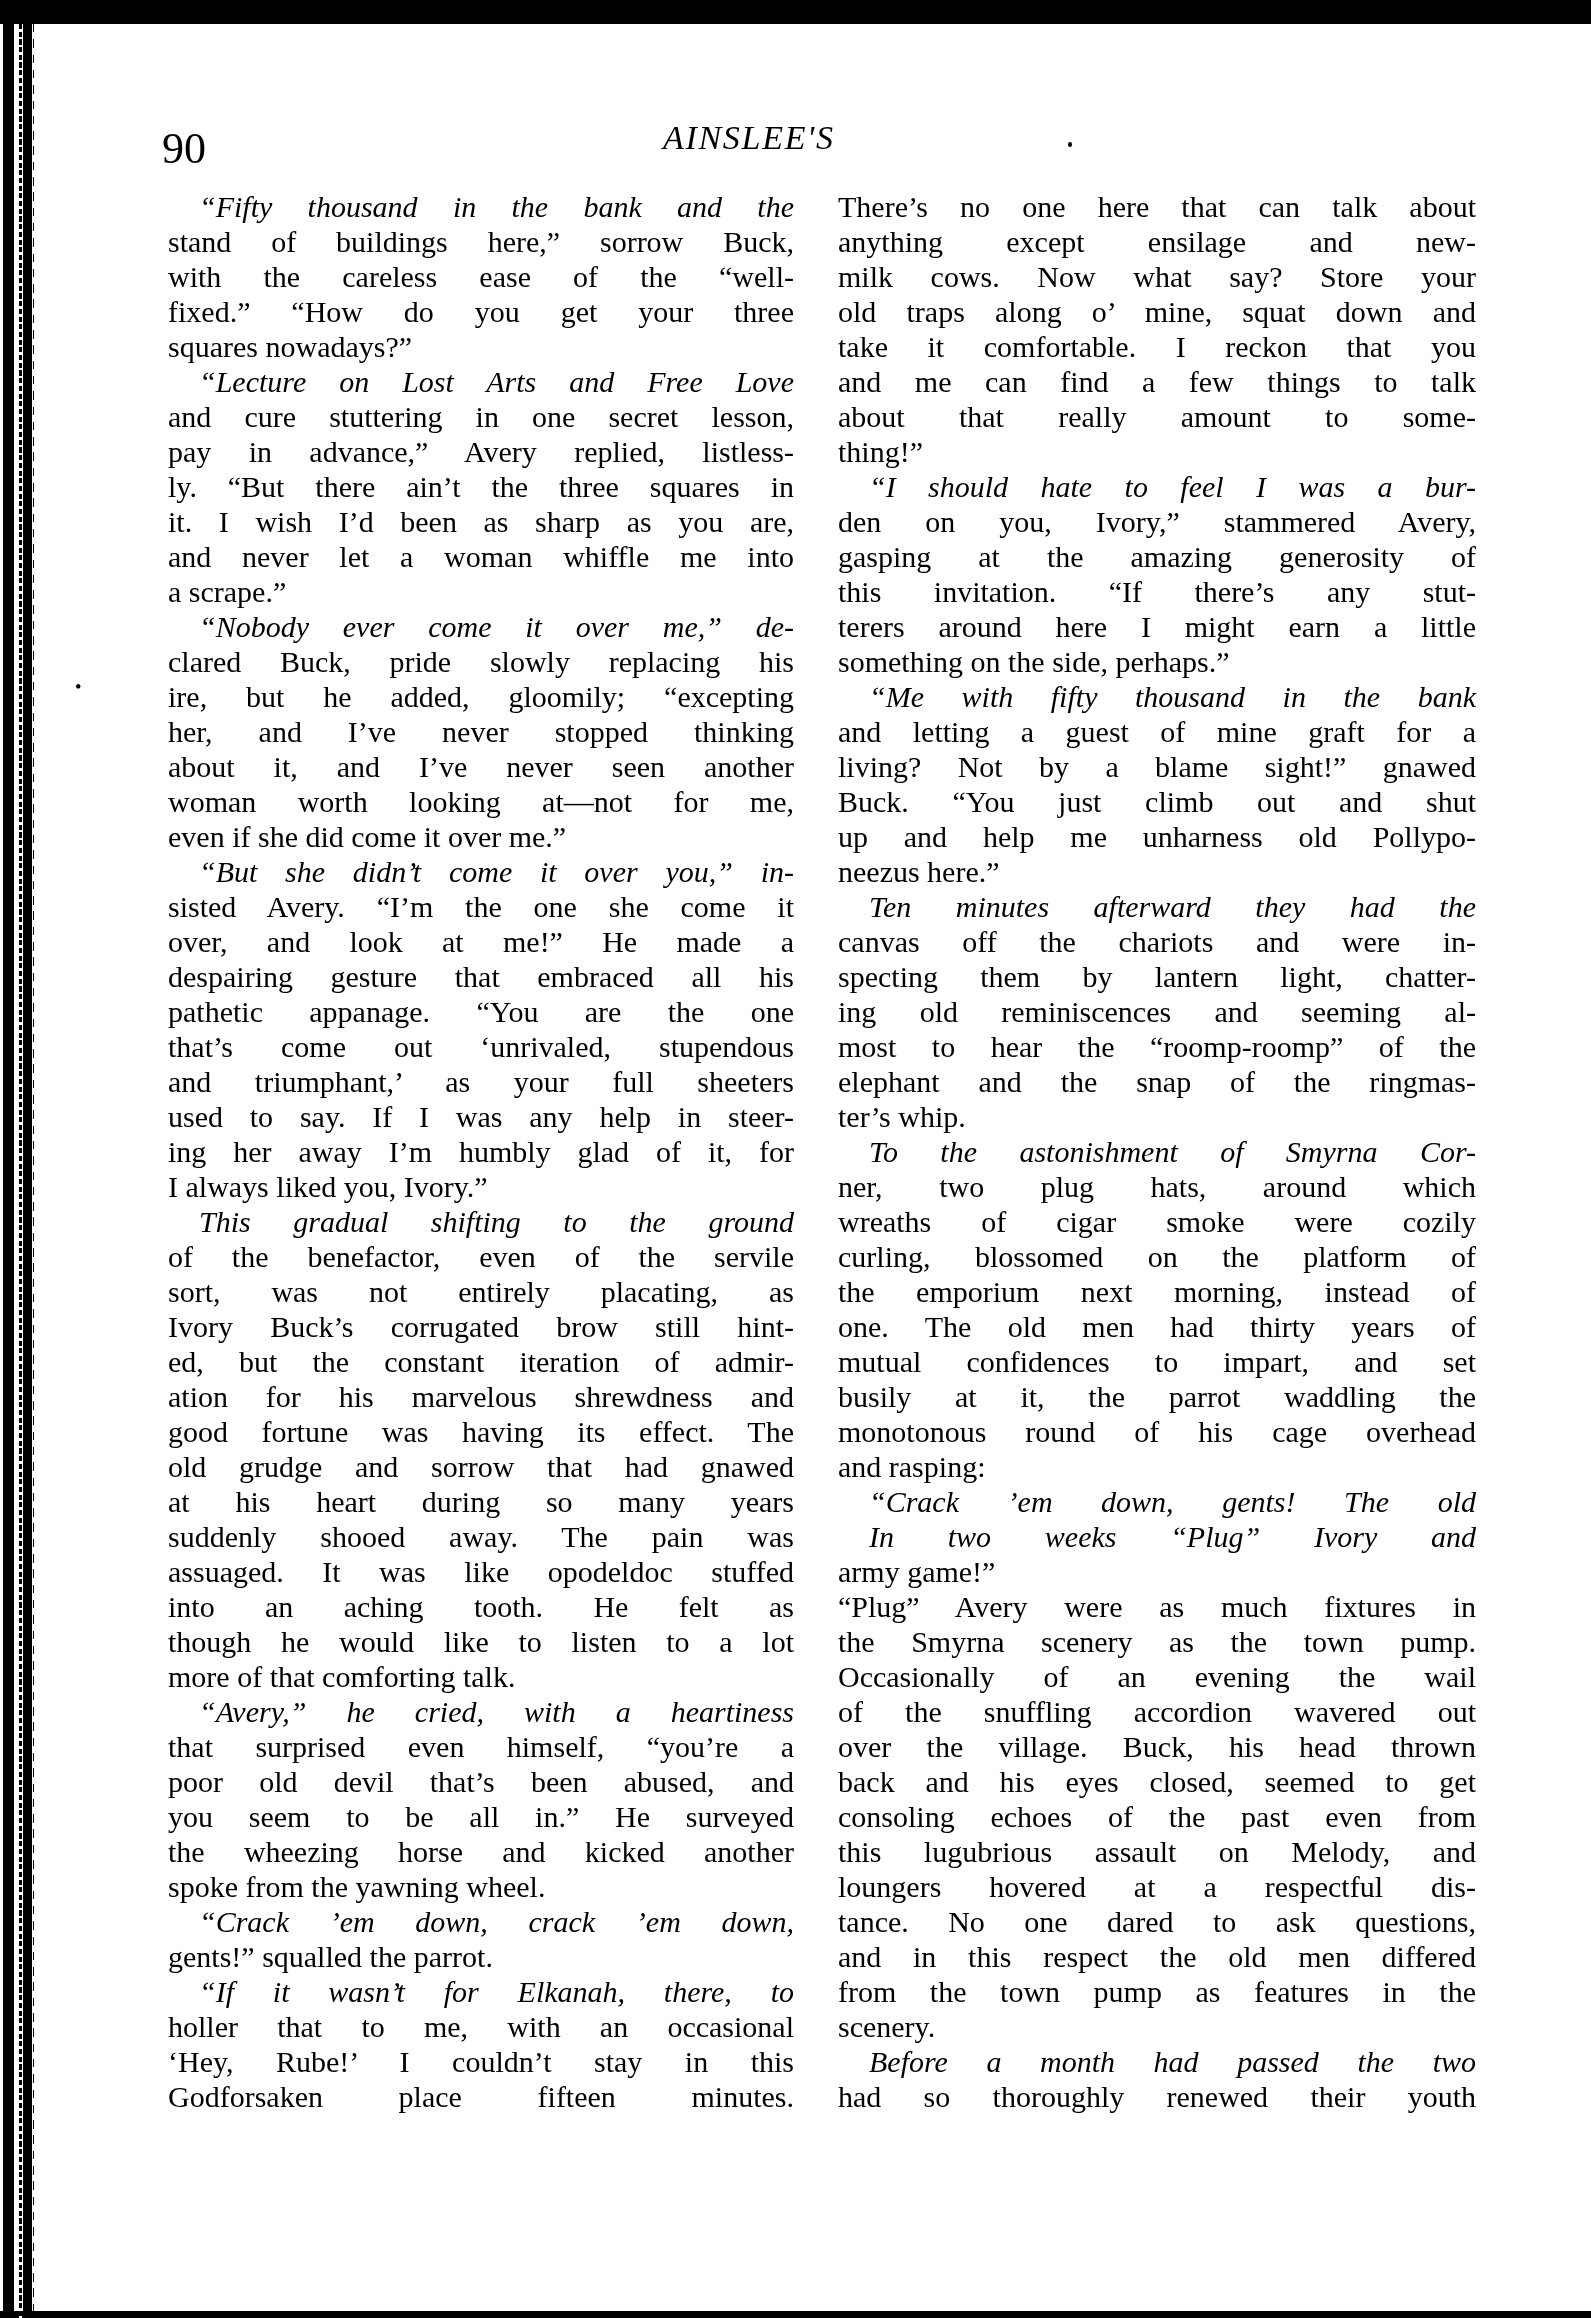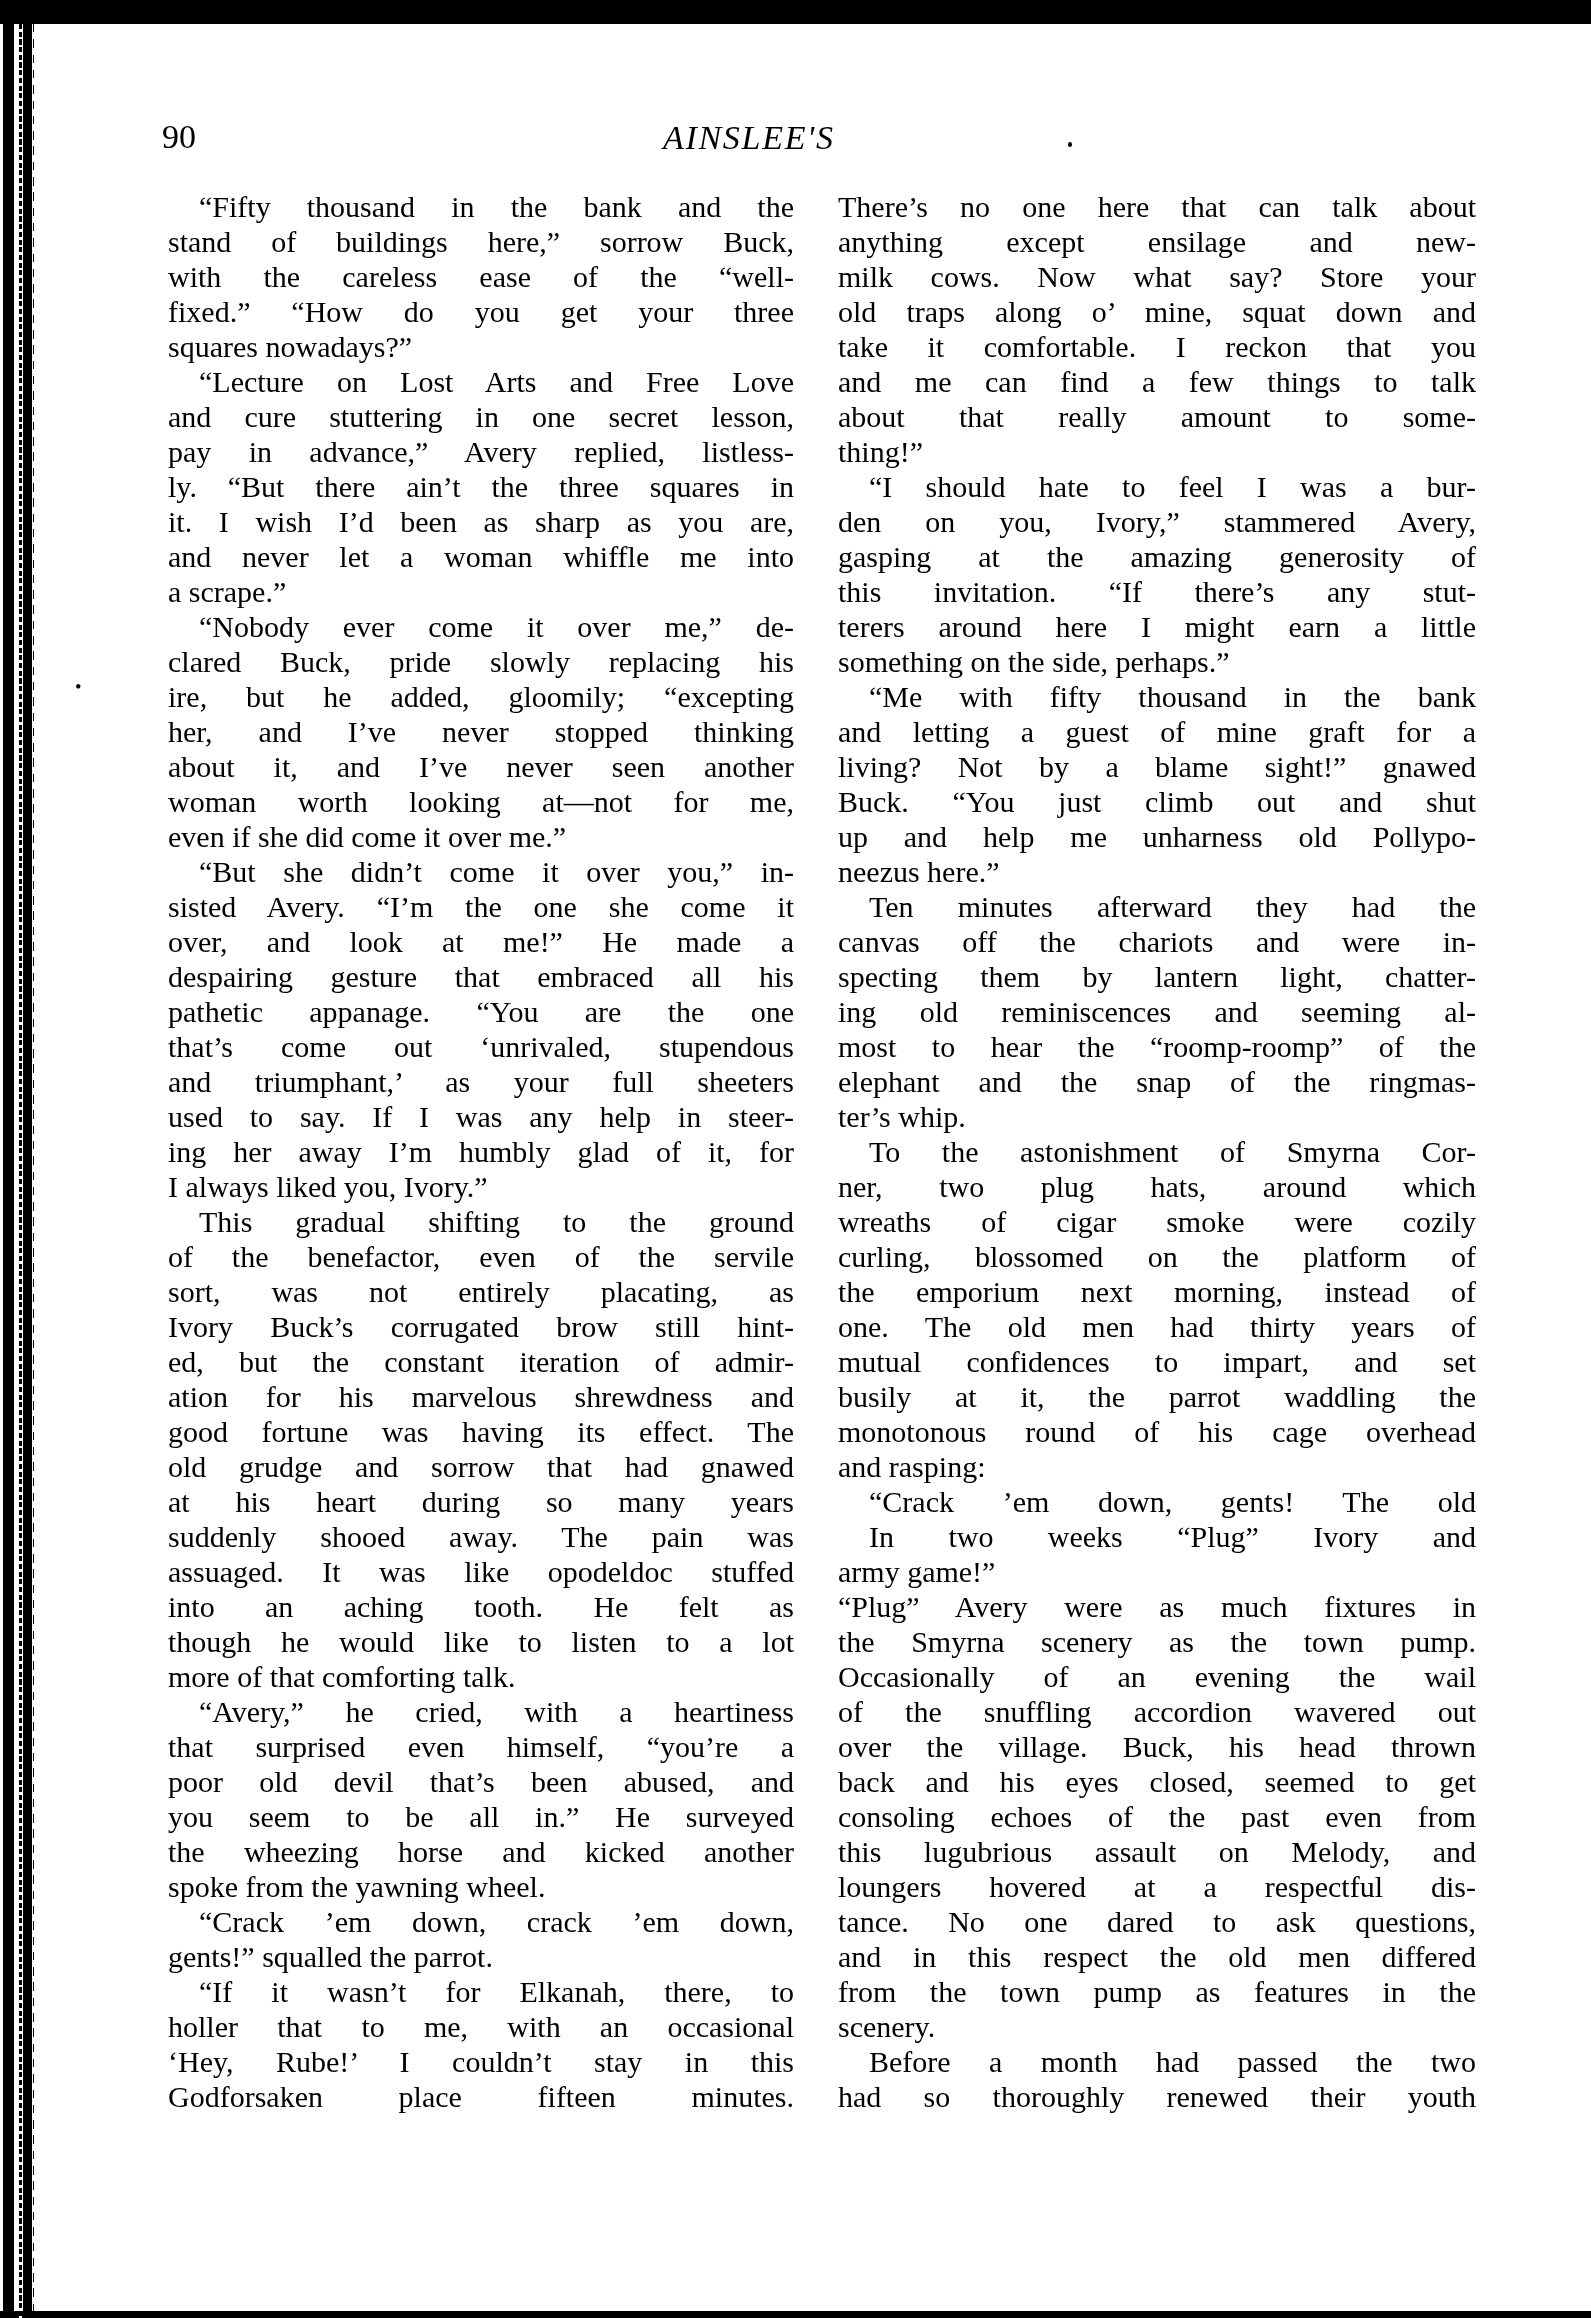--- a/index.html
+++ b/index.html
@@ -10,37 +10,37 @@
     color: #000;
   }
   .top-band { position: absolute; left: 0; top: 0; width: 1592px; height: 24px; background: #000; }
   .bottom-band { position: absolute; left: 0; bottom: 0; width: 1592px; height: 8.5px; background: #000; }
   .binding { position: absolute; left: 0; top: 24px; width: 37px; height: 2295px; }
   .binding .bar1 { position: absolute; left: 2.6px; top: 0; width: 11px; height: 100%; background: #000; }
   .binding .bar2 { position: absolute; left: 18.7px; top: 0; width: 3.4px; height: 100%; background: repeating-linear-gradient(#000 0 5.1px, #fff 5.1px 7.7px); }
   .binding .bar3 { position: absolute; left: 23px; top: 0; width: 8.5px; height: 100%; background: #000; }
   .binding .bar4 { position: absolute; left: 33px; top: 0; width: 0.9px; height: 100%; background: repeating-linear-gradient(#000 0 8.5px, transparent 8.5px 15.3px); }
 
-  .page-number { position: absolute; left: 162px; top: 118px; font-size: 34px; line-height: 37px; }
+  .page-number { position: absolute; left: 162px; top: 130px; font-size: 44px; line-height: 37px; }
   .running-head {
     position: absolute; left: 663px; top: 116px; font-size: 34px; line-height: 43px;
     font-style: italic; letter-spacing: 1.7px;
   }
   .dot { position: absolute; left: 1068px; top: 142px; width: 4.3px; height: 5.1px; background: #000; border-radius: 50%; }
 
   .column {
     position: absolute; top: 189px; width: 626px;
     font-size: 30px; line-height: 35px;
     text-align: justify; hyphens: manual;
   }
   .col-left { left: 168px; }
   .col-right { left: 838px; width: 638px; }
   .line { display: block; white-space: nowrap; text-align-last: justify; text-align: justify; height: 35px; }
   .line.last { text-align-last: left; }
-  .line.indent { padding-left: 31px; }
+  .line.indent { padding-left: 31px; font-style: italic; }
 
   .margin-mark { position: absolute; left: 75px; top: 676px; font-size: 18.7px; }
 </style>
 </head>
 <body>
 
 <div class="top-band"></div>
 <div class="bottom-band"></div>
 <div class="binding">
   <div class="bar1"></div>

